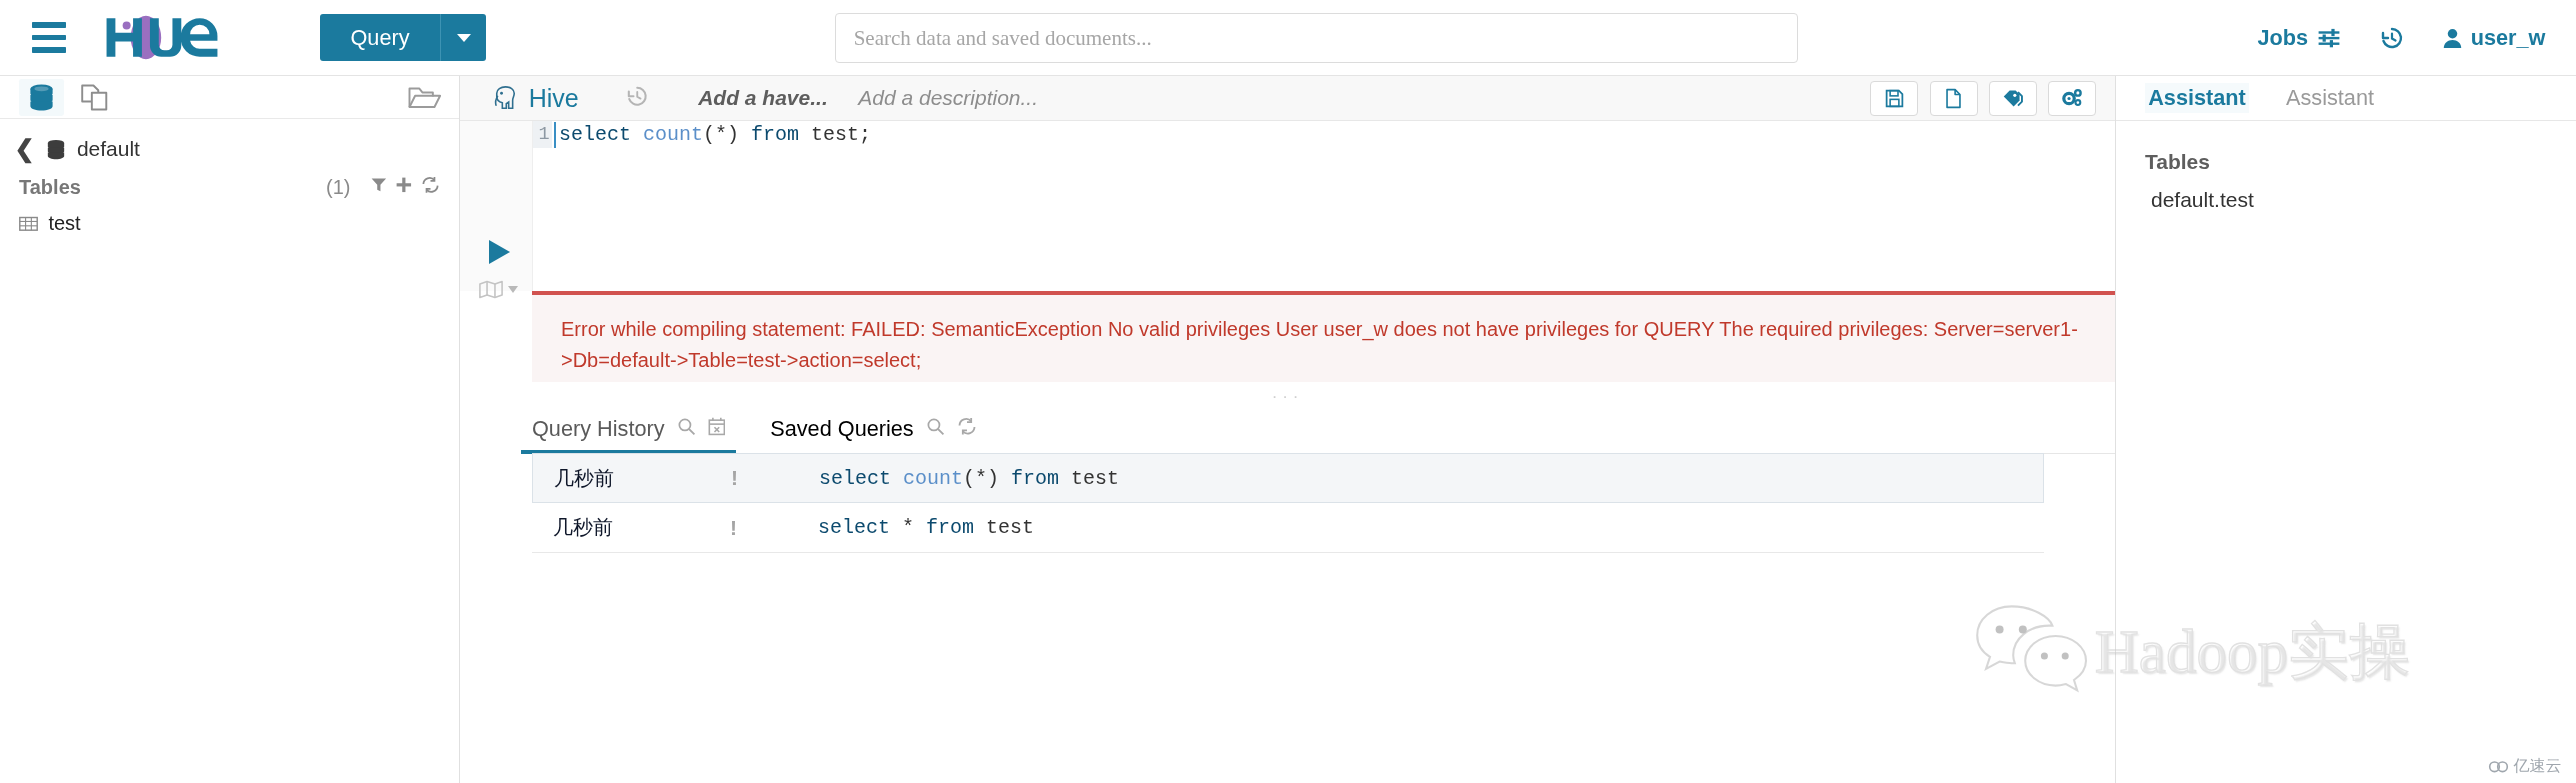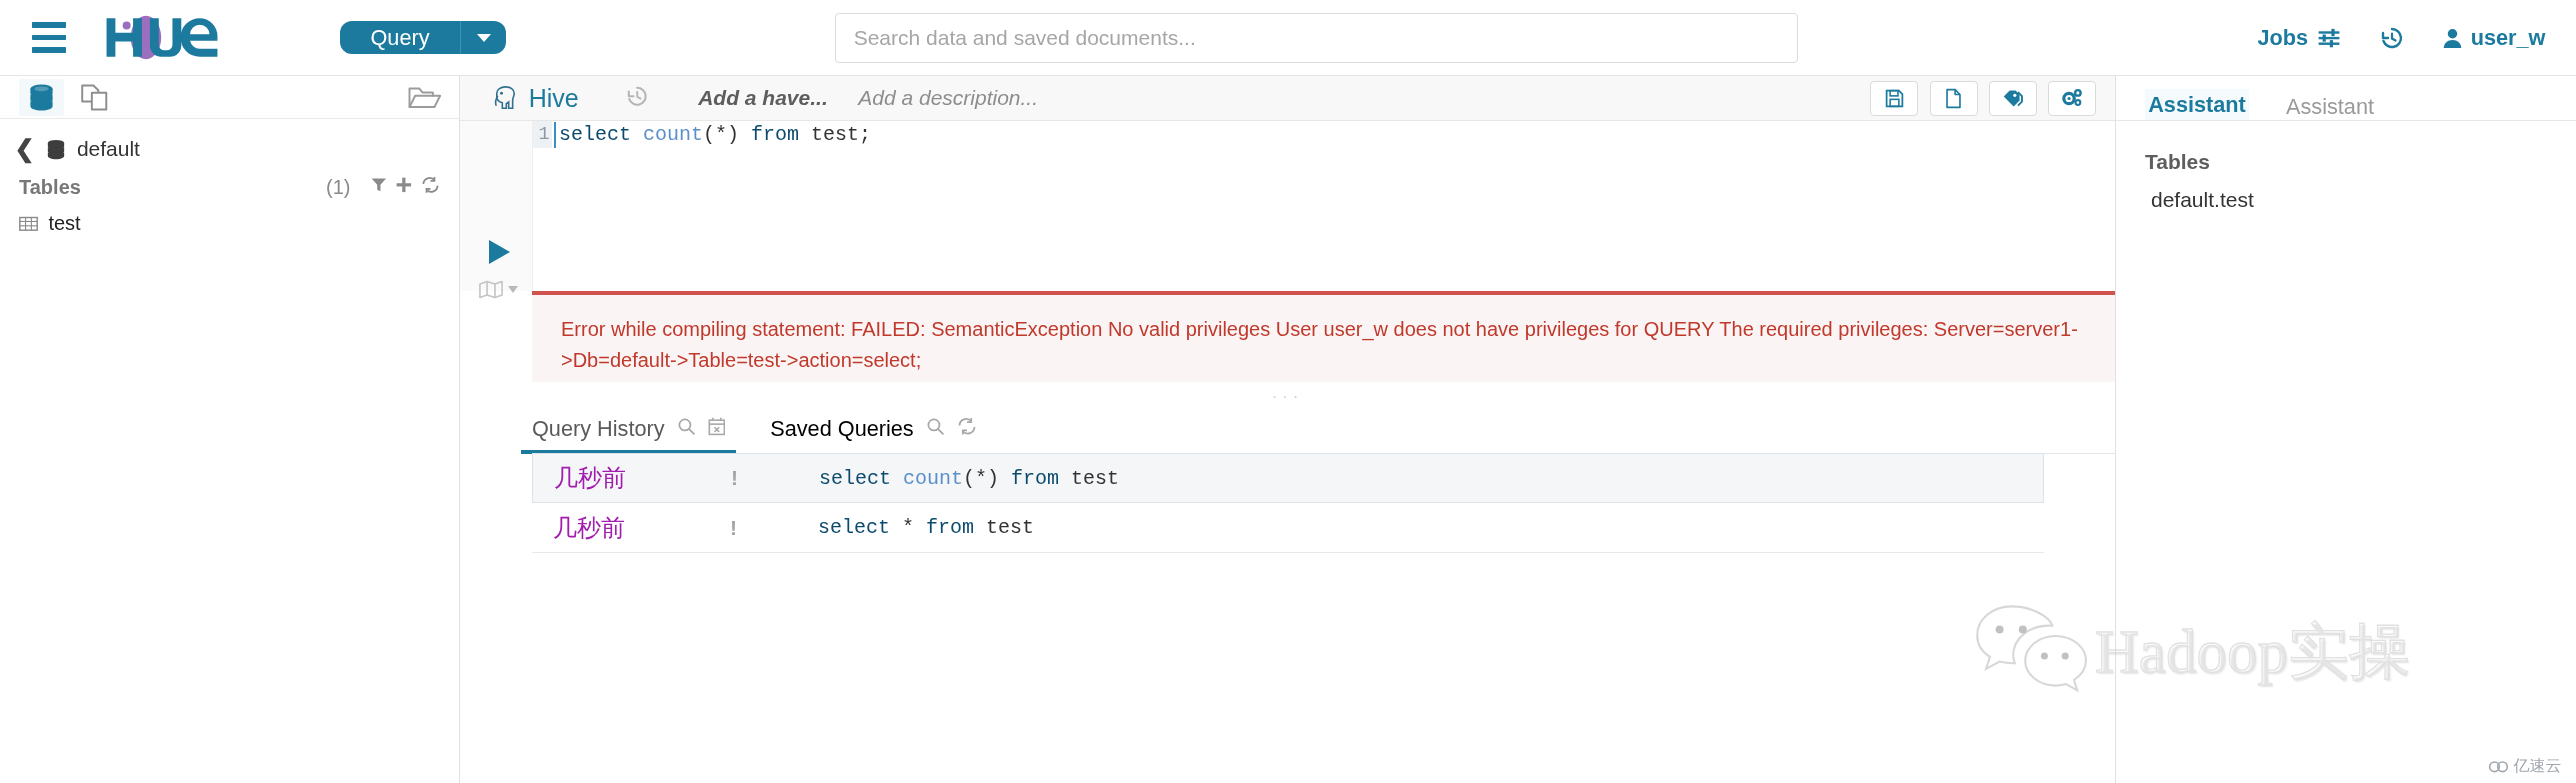--- a/index.html
+++ b/index.html
@@ -20,22 +20,22 @@
   #hamburger {
     margin-left: 26px; width: 45px; height: 45px;
     display: flex; flex-direction: column; justify-content: center;
     align-items: center; gap: 7.2px; cursor: pointer;
   }
   #hamburger i { display: block; width: 34px; height: 5.6px; background: #1b7a9e; border-radius: 0.8px; }
 
   #hue-logo { margin-left: 29px; display: flex; align-items: center; }
 
   #query-btn-group {
-    margin-left: 71px; display: flex; height: 33px;
-    border-radius: 12px; overflow: hidden;
+    margin-left: 51px; display: flex; height: 47px;
+    border-radius: 3px; overflow: hidden;
   }
   #query-btn {
     background: #1b7a9e; color: #fff; font-size: 21.7px;
     padding: 0 30.5px; display: flex; align-items: center;
     border-right: 0.8px solid #3d93b3; cursor: pointer;
   }
   #query-caret {
     background: #1b7a9e; width: 45px; display: flex;
     align-items: center; justify-content: center; cursor: pointer;
   }
@@ -44,21 +44,21 @@
     border-left: 7.2px solid transparent; border-right: 7.2px solid transparent;
     border-top: 8.8px solid #fff;
   }
 
   #global-search {
     position: absolute; left: 835px; top: 13px;
     width: 963px; height: 50px;
     border: 0.8px solid #dcdcdc; border-radius: 4px;
     background: #fff; padding: 0 17.7px;
     font-size: 21px; color: #9a9a9a;
-    font-family: Liberation Sans, sans-serif;
+    font-family: Liberation Serif, serif;
     outline: none;
   }
   #global-search::placeholder { color: #a6a6a6; }
 
   #topbar-right {
     position: absolute; right: 30.5px; top: 0; height: 76px;
     display: flex; align-items: center; gap: 39px;
     color: #1b7a9e; font-size: 21.7px; font-weight: bold;
   }
   .tb-item { display: flex; align-items: center; gap: 8.8px; cursor: pointer; }
@@ -218,35 +218,35 @@
   
   #history-list {
     position: absolute; left: 72px; top: 377px;
     width: 1512px;
   }
   .hist-row {
     display: flex; align-items: center; height: 50px;
     border-bottom: 0.8px solid #e8e8e8; cursor: pointer;
   }
   .hist-row.sel { background: #f4f6f8; border: 0.8px solid #dbe2e8; }
-  .h-time { width: 170px; padding-left: 21px; font-size: 24px; color: #a21caf; }
+  .h-time { width: 170px; padding-left: 21px; font-size: 20px; color: #0f172a; }
   .h-flag { width: 63px; text-align: center; font-size: 21px; color: #a5a5a5; font-weight: bold; }
   .h-sql {
     font-family: "Liberation Mono", monospace; font-size: 20px;
     padding-left: 53px;
   }
 
   
   #rightpanel {
     position: absolute; left: 2115px; top: 76px;
     width: 461px; height: 707px; background: #fff;
     border-left: 0.8px solid #e0e0e0;
   }
   #rp-tabs {
-    height: 45px; display: flex; align-items: flex-end;
+    height: 45px; display: flex; align-items: center;
     padding: 0 29px; gap: 37px; border-bottom: 0.8px solid #e7e7e7;
   }
   .rp-tab { font-size: 21.7px; color: #9a9a9a; cursor: pointer; }
   .rp-tab.active { color: #1b7a9e; font-weight: bold; background: #f5fafc; padding: 2.4px 3.2px; }
   #rp-section-title {
     padding: 29px 29px 0 29px; font-size: 21px;
     color: #5e5e5e; font-weight: bold;
   }
   .rp-entry { padding: 14.4px 29px 0 35px; font-size: 21px; color: #333; cursor: pointer; }
 

